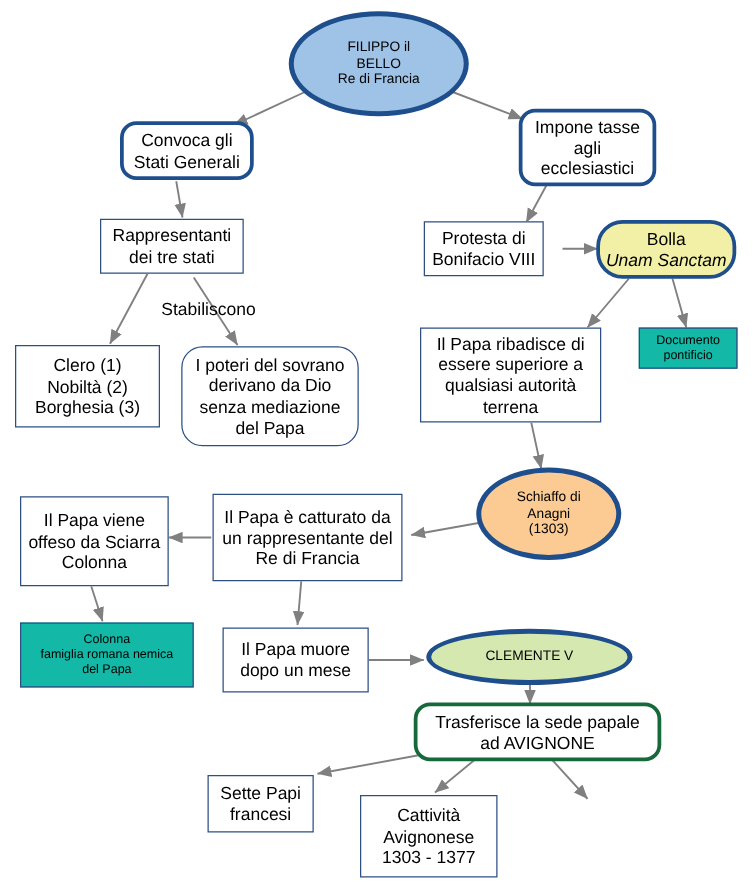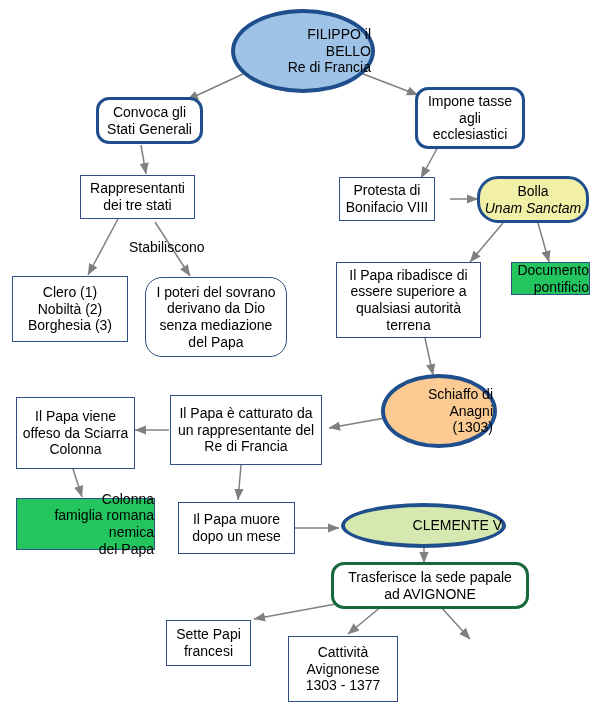--- a/index.html
+++ b/index.html
@@ -42,24 +42,23 @@
     width: 100%;
     white-space: pre-line;
   }
   
   .rect {
     background: #ffffff;
     border: 1.6px solid #2d4f84;
     font-size: 14px;
   }
   .rect-small {
-    background: #22c55e;
+    background: #14b8a6;
     border: 1.6px solid #2d4f84;
-    font-size: 14px;
-    text-align: right;
+    font-size: 10px;
   }
   
   .round-blue {
     background: #ffffff;
     border: 3px solid #1f4e8c;
     border-radius: 13px;
     font-size: 14px;
   }
   .round-yellow {
     background: #f2efa7;
@@ -69,22 +68,21 @@
   }
   .round-green {
     background: #ffffff;
     border: 3px solid #16693a;
     border-radius: 13px;
     font-size: 14px;
   }
   
   .ellipse {
     border-radius: 50%;
-    font-size: 14px;
-    text-align: right;
+    font-size: 11px;
   }
   .ell-blue {
     background: #9ec3e6;
     border: 4px solid #1f4e8c;
   }
   .ell-orange {
     background: #fbcb93;
     border: 4px solid #1f4e8c;
   }
   .ell-green {

